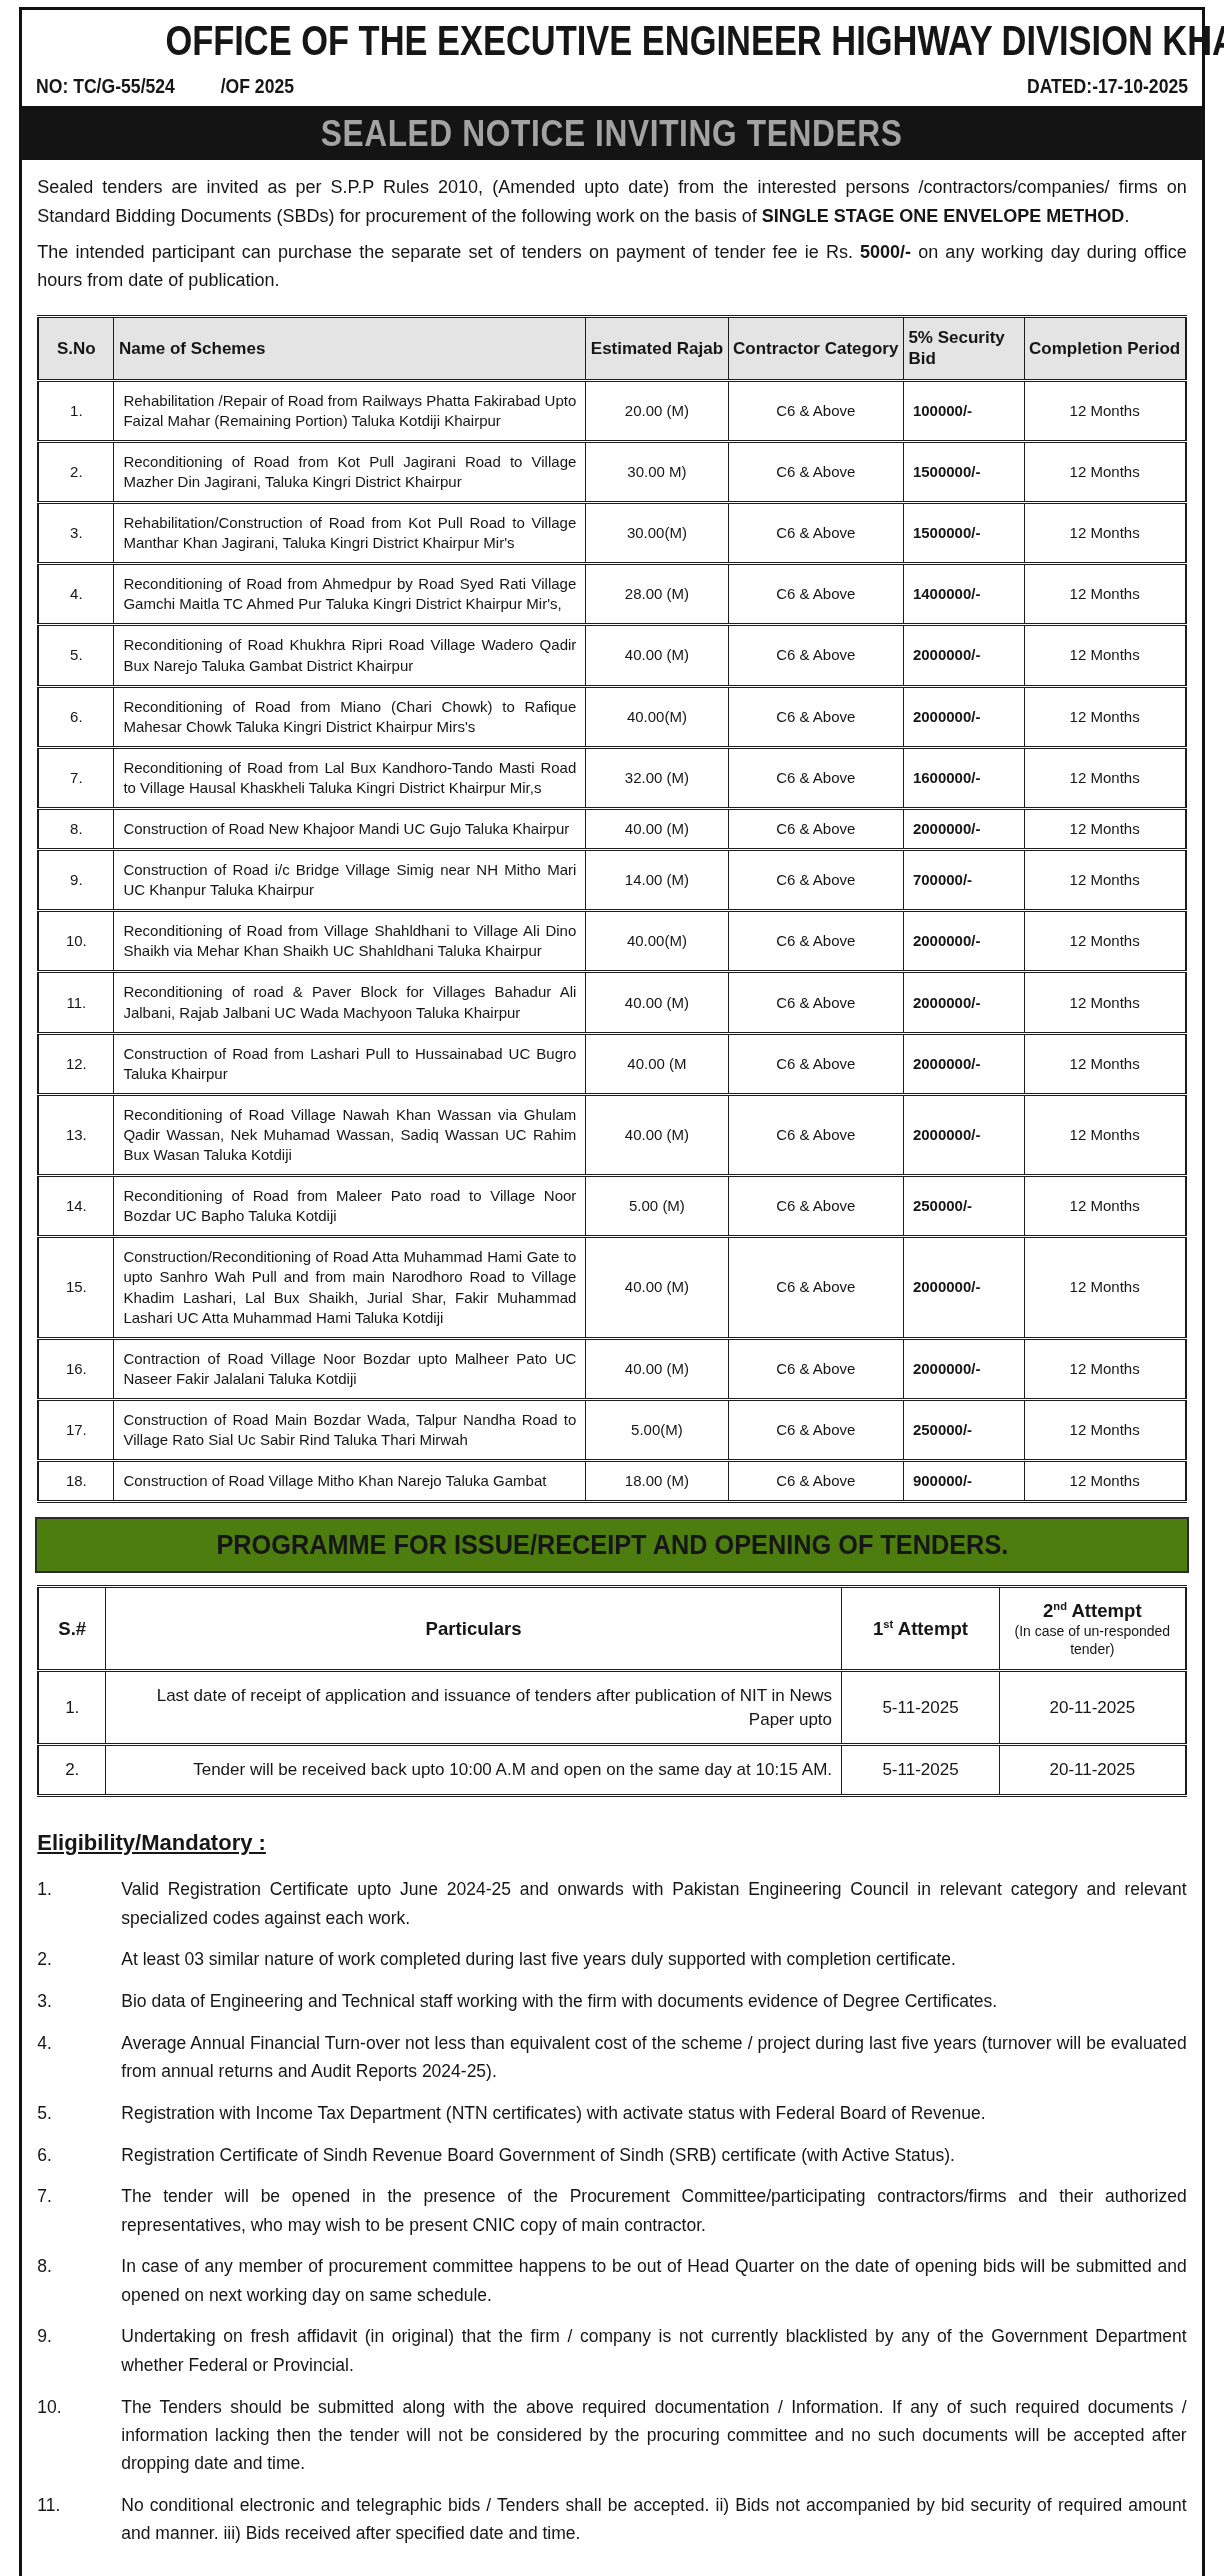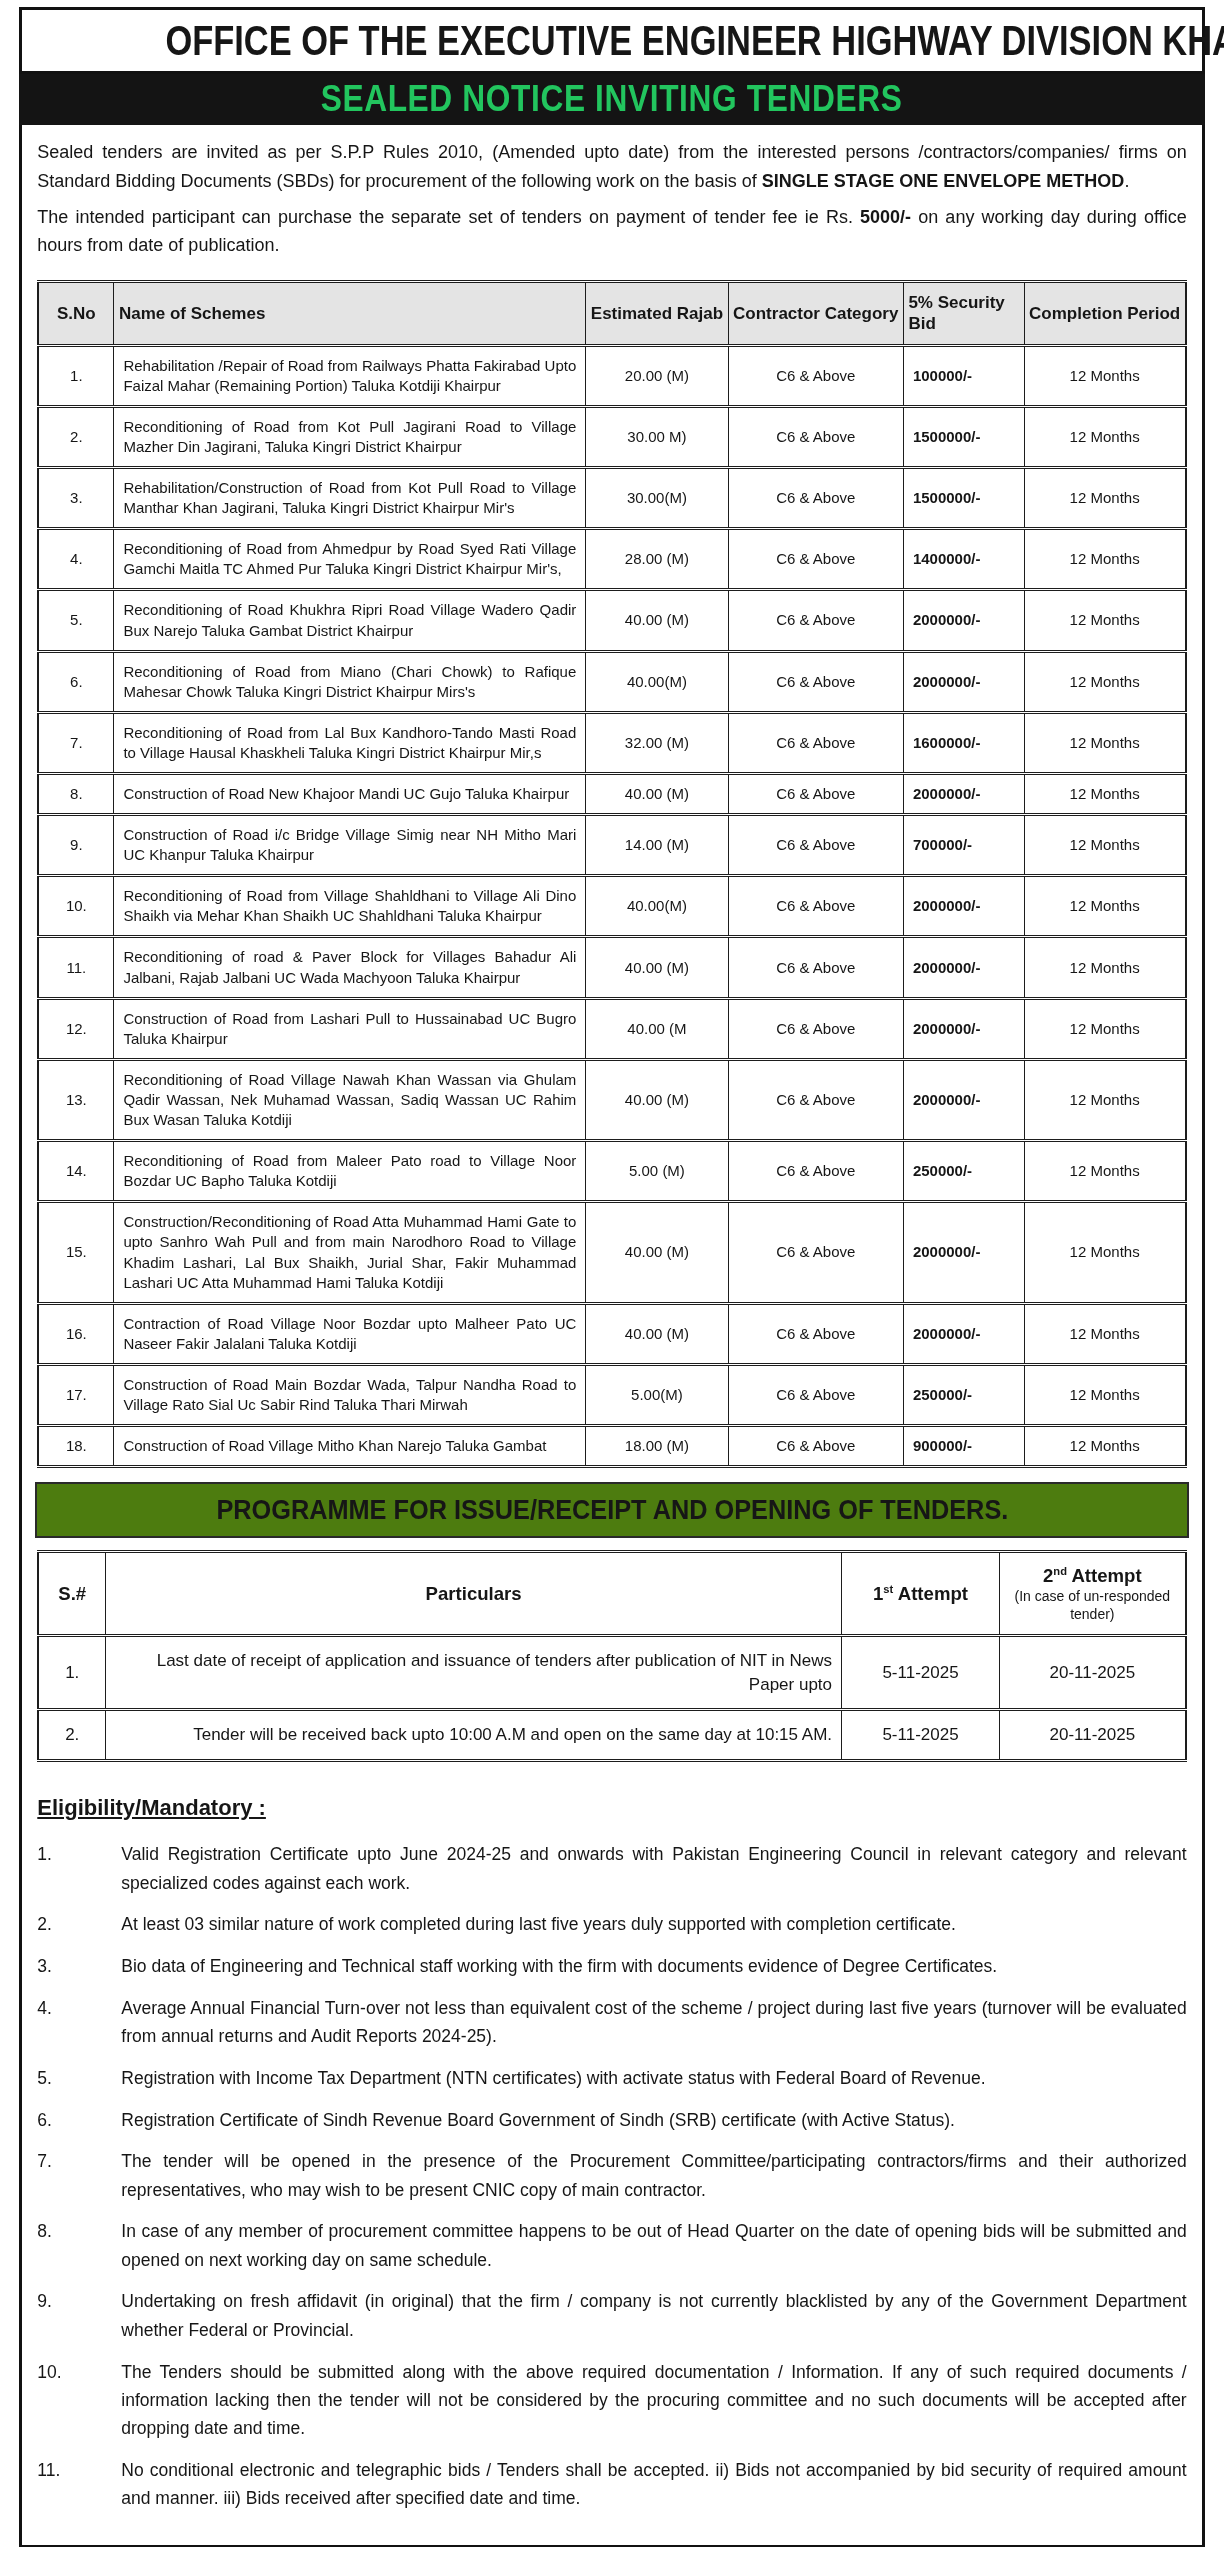--- a/index.html
+++ b/index.html
@@ -29,21 +29,21 @@
   .ref-row{
     display:flex;justify-content:space-between;align-items:flex-end;
     margin-top:12px;font-weight:bold;font-size:20px;
   }
   .ref-left .condense{display:inline-block;transform:scaleX(0.88);transform-origin:left;}
   .ref-right .condense{display:inline-block;transform:scaleX(0.88);transform-origin:right;}
   .ref-of{margin-left:52px;}
 
   
   .banner{
-    background:#141414;color:#22c55e;
+    background:#141414;color:#a3a3a3;
     height:51px;display:flex;align-items:center;justify-content:center;
     font-weight:bold;font-size:36px;
   }
   .banner .condense{display:inline-block;transform:scaleX(0.88);transform-origin:center;letter-spacing:0.7px;}
 
   
   .content-box{
     border-left:3.7px solid #111;
     border-right:3.7px solid #111;
     border-bottom:2.2px solid #111;
@@ -102,20 +102,30 @@
 </style>
 </head>
 <body>
 
 <div class="page">
 
   <div class="title-box">
     <div class="office-title">
       <span class="condense">OFFICE OF THE EXECUTIVE ENGINEER HIGHWAY DIVISION KHAIRPUR</span>
     </div>
+    <div class="ref-row">
+      <div class="ref-left">
+        <span class="condense">
+          <span>NO: TC/G-55/524</span><span class="ref-of">/OF 2025</span>
+        </span>
+      </div>
+      <div class="ref-right">
+        <span class="condense">DATED:-17-10-2025</span>
+      </div>
+    </div>
   </div>
 
   <div class="banner">
     <span class="condense">SEALED NOTICE INVITING TENDERS</span>
   </div>
 
   <div class="content-box">
 
     <div class="intro">
       <p><span>Sealed tenders are invited as per S.P.P Rules 2010, (Amended upto date) from the interested persons /contractors/companies/ firms on Standard Bidding Documents (SBDs) for procurement of the following work on the basis of </span><span class="b">SINGLE STAGE ONE ENVELOPE METHOD</span><span>.</span></p>

